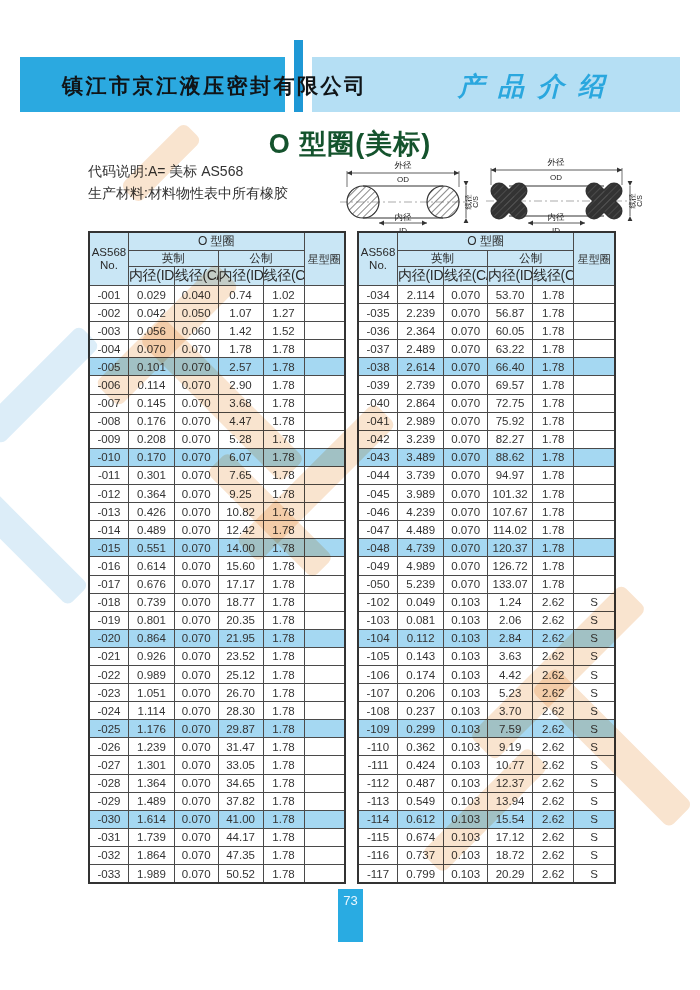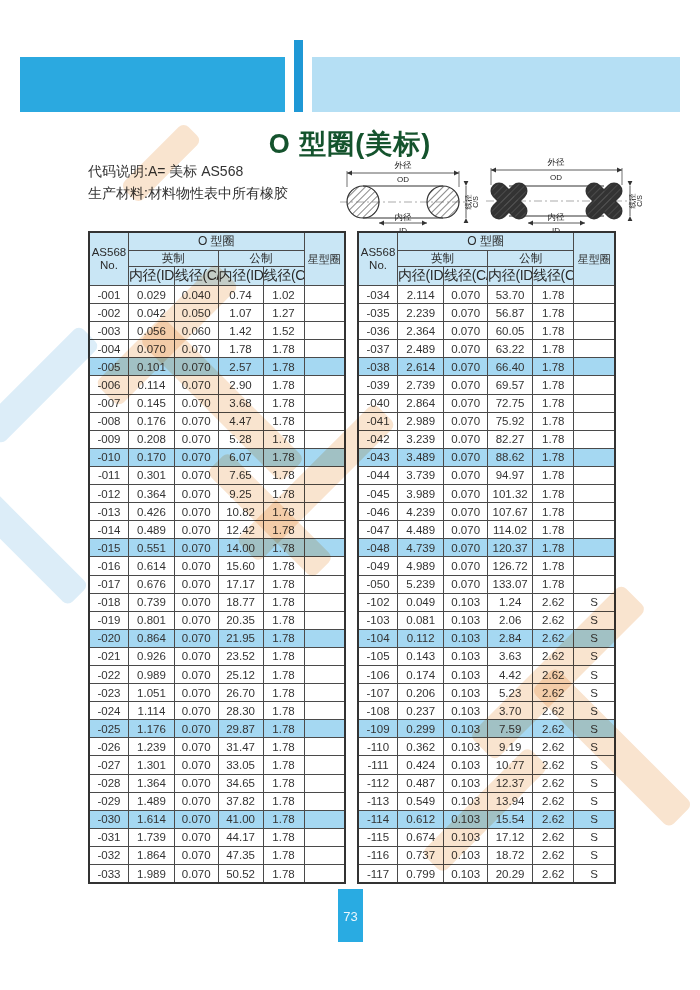--- a/index.html
+++ b/index.html
@@ -33,34 +33,36 @@
   .th-grp{font-size:12px;height:14px;}
   .th-sys{font-size:11.5px;height:14px;}
   .th-dim{font-size:14px;height:13px;letter-spacing:-0.3px;margin-top:45px;}
   .th-star{font-size:11px;}
   .otable td{height:17.1px;font-size:11.5px;}
   .otable td.cno{font-size:11.5px;}
   .otable td.cstar{font-size:11.5px;}
   .otable tr.hl td{background:#A5D8F2;}
   
   .pagenum{position:absolute;left:338px;top:889px;width:25px;height:53px;background:#29ABE2;
-           color:#EAF7FE;font-size:13px;text-align:center;padding-top:20px;box-sizing:border-box;}
+           color:#EAF7FE;font-size:13px;text-align:center;padding-top:4px;box-sizing:border-box;}
   
   .wm{position:absolute;border-radius:7px;pointer-events:none;mix-blend-mode:multiply;z-index:6;}
   .wmo{background:#F4CDA8;opacity:.55;}
   .wmb{background:#BFDFF2;opacity:.55;}
 </style>
 </head>
 <body>
 
 <div class="page">
 
   <div class="hdr-left"></div>
   <div class="hdr-stripe"></div>
   <div class="hdr-right"></div>
+  <div class="company">镇江市京江液压密封有限公司</div>
+  <div class="section">产品介绍</div>
 
   <div class="title">O 型圈(美标)</div>
 
   <div class="info">
     <div>代码说明:A= 美标 AS568</div>
     <div>生产材料:材料物性表中所有橡胶</div>
   </div>
 
   <svg class="diag" style="left:338px;top:157px" width="142" height="78" viewBox="0 0 142 78">
     <defs>

